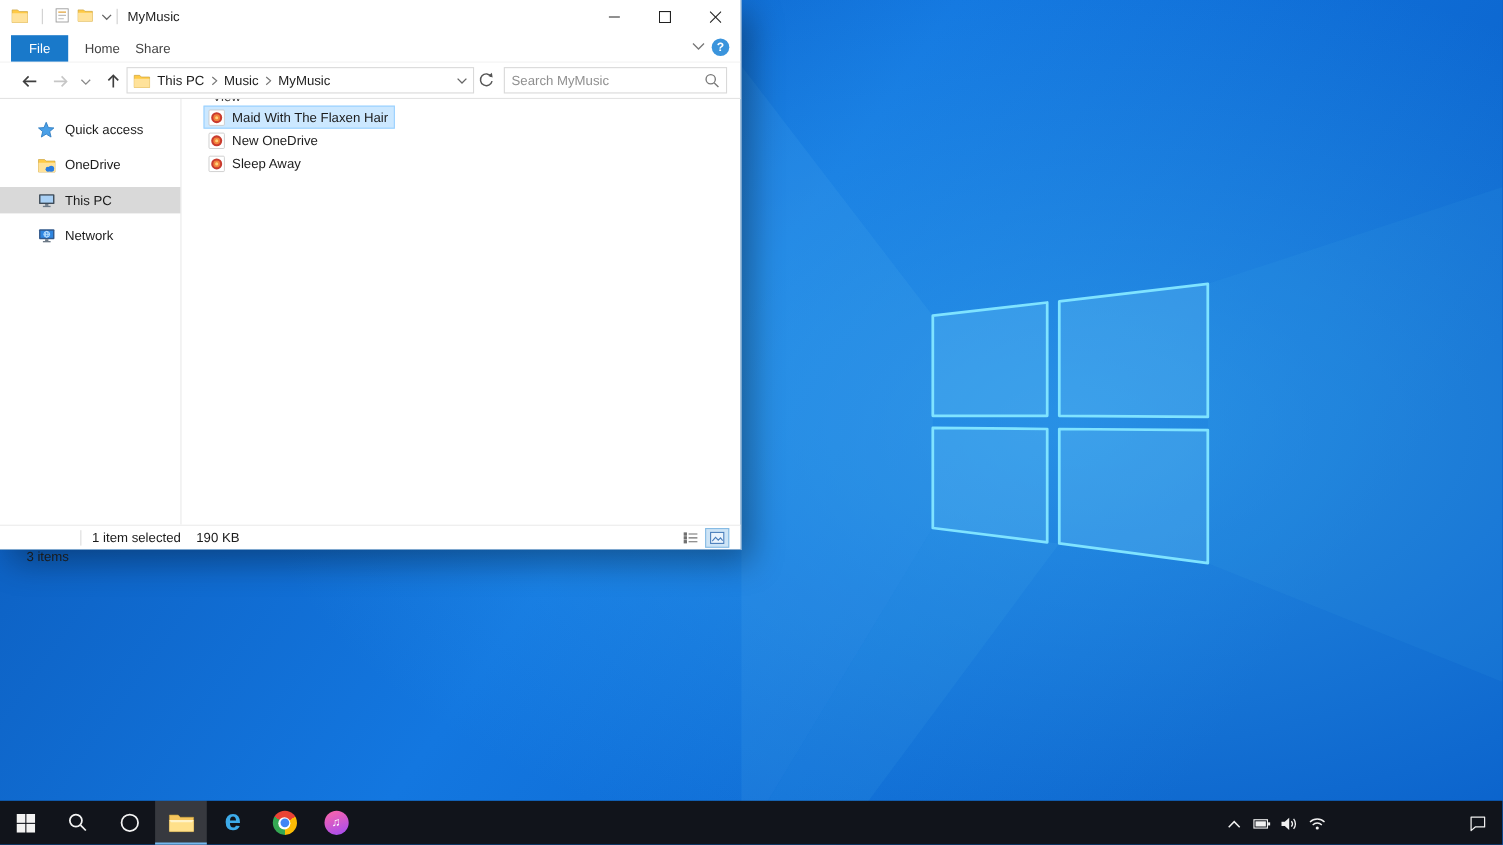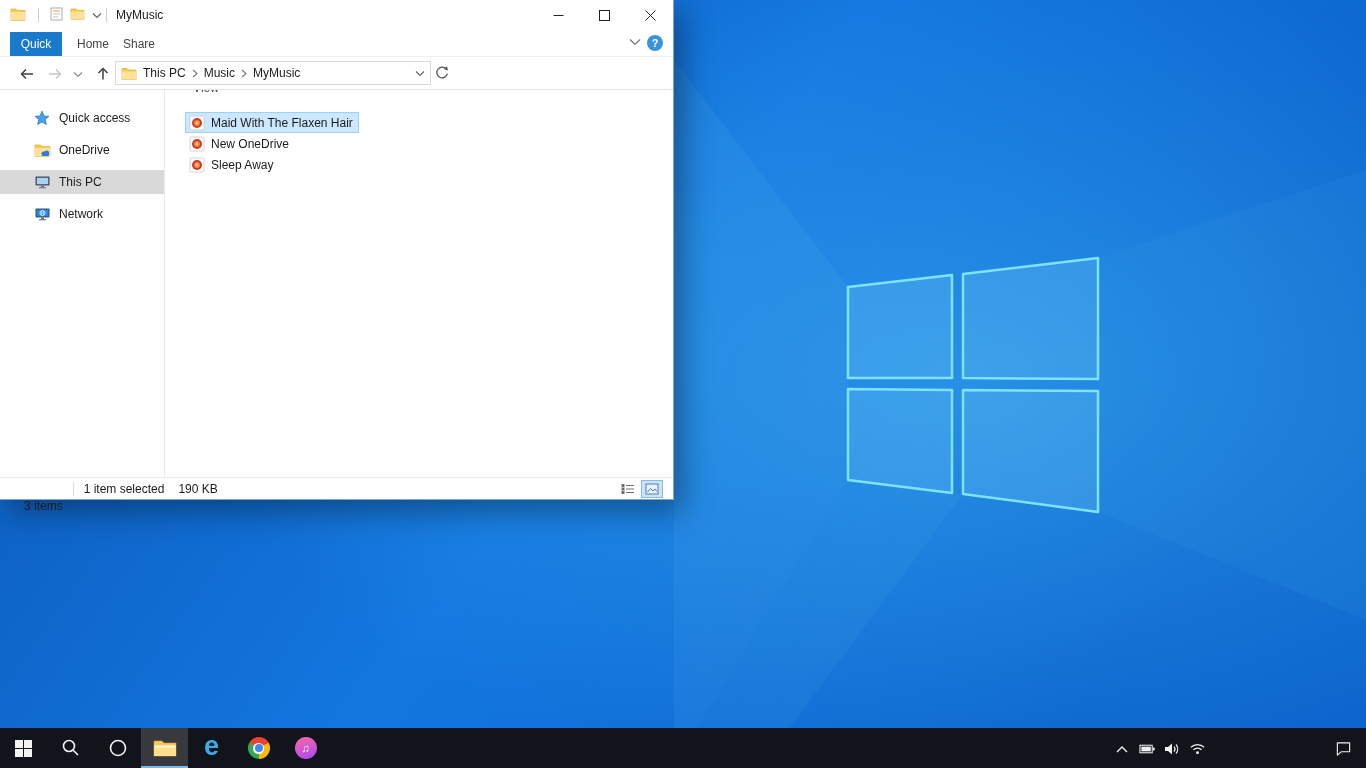--- a/index.html
+++ b/index.html
@@ -47,21 +47,21 @@
   .searchbox input::placeholder { color:#8f8f8f; }
   .search-mag { position:absolute; right:5px; top:4px; }
 
   .sidebar { position:absolute; top:90px; left:0; width:165px; bottom:22px; background:#fff;
              border-right:1px solid #eaeaea; padding-top:16px; }
   .side-item { height:24px; margin-bottom:8px; display:flex; align-items:center; padding-left:34px; }
   .side-item.selected { background:#d9d9d9; }
   .side-item .sicon { width:18px; height:18px; margin-right:7px; flex:0 0 18px; display:flex; align-items:center; }
   .side-label { font-size:12px; color:#1b1b1b; white-space:nowrap; }
 
-  .filelist { position:absolute; left:185px; top:112px; }
+  .filelist { position:absolute; left:185px; top:96px; }
   .file-row { height:21px; display:flex; align-items:center; padding:0 5px 0 3px; width:max-content;
               border:1px solid transparent; margin-bottom:0; }
   .file-row.selected { background:#cce8ff; border:1px solid #99d1ff; }
   .file-row .ficon { width:16px; height:16px; margin-right:6px; }
   .file-name { font-size:12px; color:#1b1b1b; white-space:nowrap; }
 
   .statusbar { position:absolute; left:0; right:0; bottom:0; height:22px; background:#fff;
                border-top:1px solid #ebebeb; display:flex; align-items:center; font-size:12px; color:#1b1b1b; }
   .sb-count { margin-left:24px;margin-top:34px; }
   .sb-div { width:1px; height:14px; background:#dcdcdc; margin:0 10px; }
@@ -155,21 +155,21 @@
     </div>
     <div class="winbtn close" style="right:0">
       <svg width="11" height="11" viewBox="0 0 11 11">
         <line x1="0.5" y1="0.5" x2="10.5" y2="10.5" stroke="#222" stroke-width="1"></line>
         <line x1="10.5" y1="0.5" x2="0.5" y2="10.5" stroke="#222" stroke-width="1"></line>
       </svg>
     </div>
   </div>
 
   <div class="ribbonrow">
-    <div class="file-tab">Quick</div>
+    <div class="file-tab">File</div>
     <div class="rtab home">Home</div>
     <div class="rtab share">Share</div>
     <div class="rtab view">View</div>
     <svg class="ribbon-collapse" width="12" height="8" viewBox="0 0 12 8">
       <polyline points="1,1.5 6,6.5 11,1.5" fill="none" stroke="#777" stroke-width="1.2"></polyline>
     </svg>
     <div class="ribbon-help">?</div>
   </div>
 
   <div class="navrow">
@@ -222,20 +222,27 @@
       </span>
     </div>
 
     <div class="refreshbtn">
       <svg width="16" height="16" viewBox="0 0 18 18">
         <path d="M14.2 5.2 A6 6 0 1 0 15 9.8" fill="none" stroke="#555" stroke-width="1.5"></path>
         <polygon points="14.8,1.4 15.6,6.2 11.2,4.6" fill="#555"></polygon>
       </svg>
     </div>
 
+    <div class="searchbox">
+      <input type="text" placeholder="Search MyMusic" style="">
+      <svg class="search-mag" width="15" height="15" viewBox="0 0 16 16">
+        <circle cx="6.5" cy="6.5" r="4.5" fill="none" stroke="#777" stroke-width="1.3"></circle>
+        <line x1="10" y1="10" x2="14" y2="14" stroke="#777" stroke-width="1.3"></line>
+      </svg>
+    </div>
   </div>
 
   <div class="sidebar">
     <div class="side-item">
       <span class="sicon">
         <svg width="16" height="16" viewBox="0 0 16 16">
           <path d="M8 1.2 L10 6 L15 6.3 L11.2 9.6 L12.4 14.6 L8 11.9 L3.6 14.6 L4.8 9.6 L1 6.3 L6 6 Z" fill="#4aa0e8" stroke="#2f7cc0" stroke-width="0.8" stroke-linejoin="round"></path>
         </svg>
       </span>
       <span class="side-label">Quick access</span>

